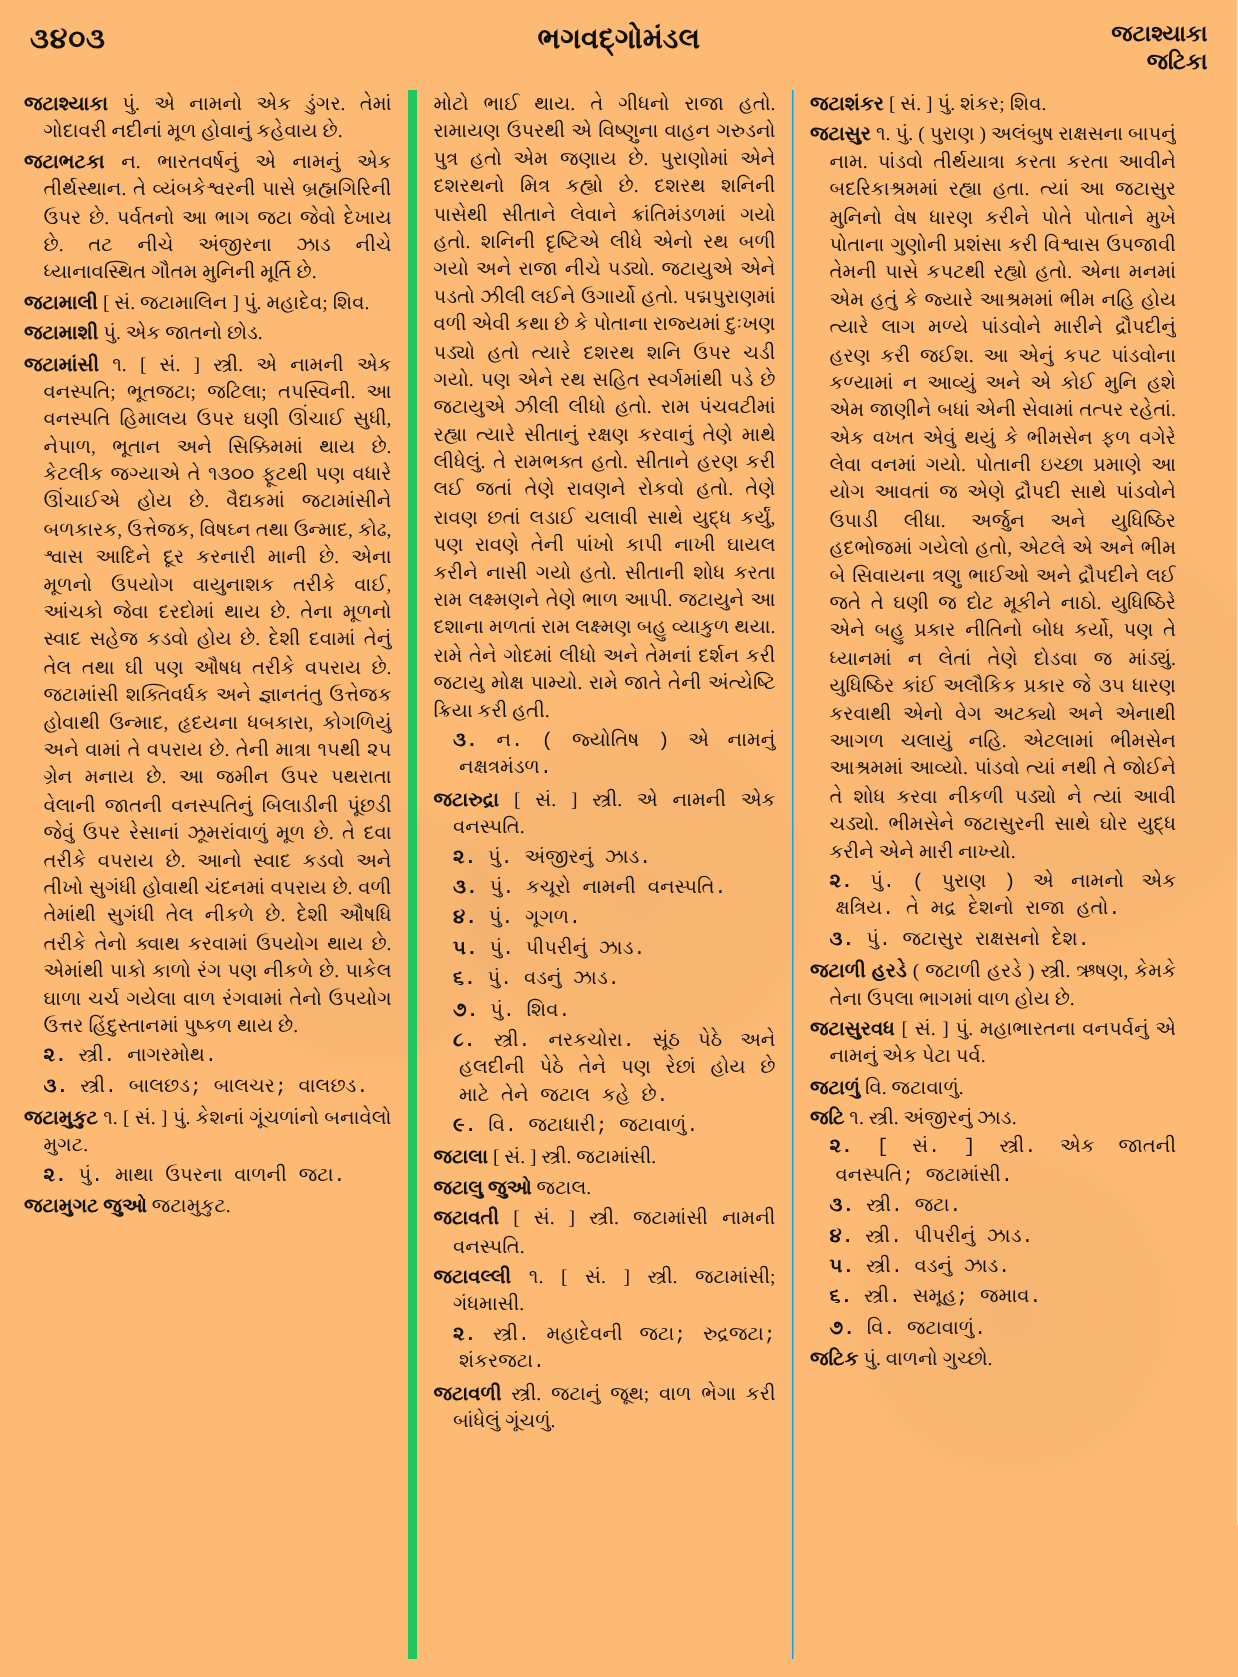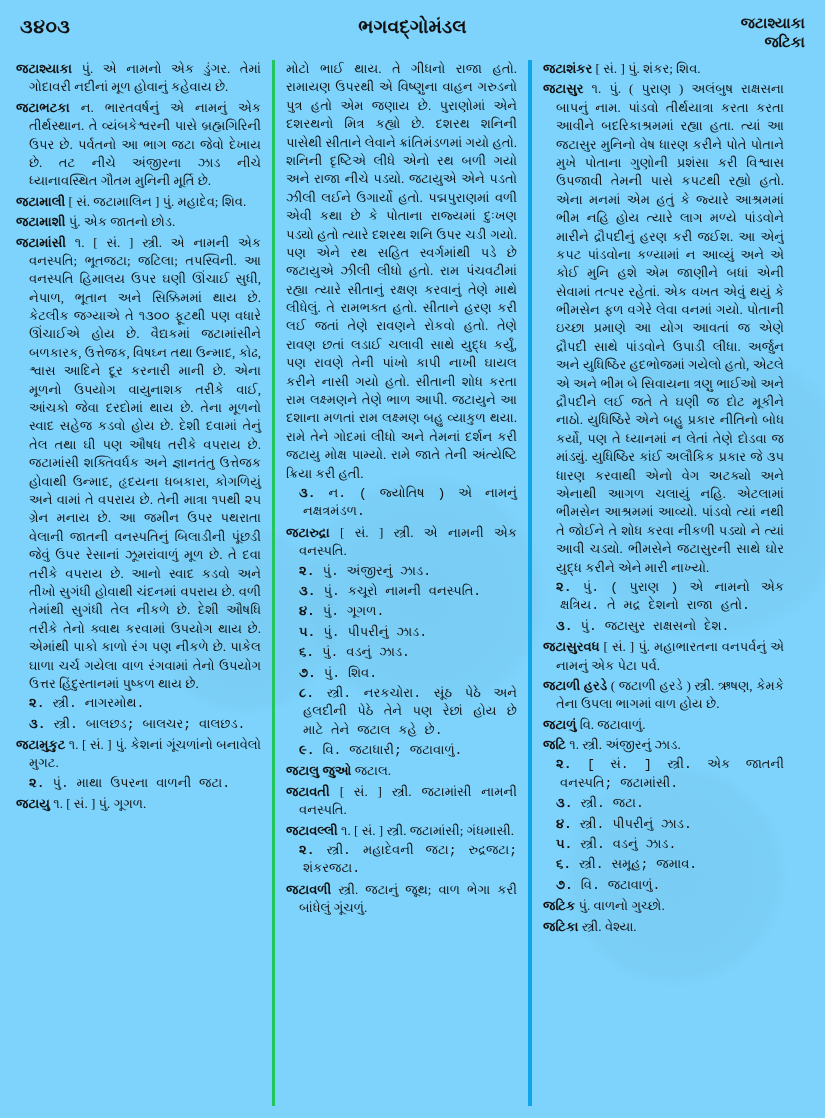--- a/index.html
+++ b/index.html
@@ -10,21 +10,21 @@
   }
   body {
     font-family: "Liberation Serif", "DejaVu Serif", serif;
     color: #111111;
   }
   #page {
     position: relative;
     width: 825px;
     height: 1118px;
     margin: 0 auto;
-    background: #7dd3fc;
+    background: #fdba74;
     box-sizing: border-box;
     overflow: hidden;
   }
   
   .watermark {
     position: absolute;
     border-radius: 50%;
     background: radial-gradient(circle, rgba(0,0,0,0.030) 0%, rgba(0,0,0,0.018) 62%, rgba(0,0,0,0.0) 70%);
     pointer-events: none;
     z-index: 0;
@@ -85,22 +85,22 @@
     width: 256px;
     box-sizing: border-box;
     font-size: 13.1px;
     line-height: 1.405;
     text-align: justify;
     text-justify: inter-word;
     hyphens: none;
     overflow: hidden;
   }
   .col-1 { padding-right: 11px; }
-  .col-2 { padding-left: 11px; padding-right: 11px; border-left: 3px solid #22c55e; }
-  .col-3 { padding-left: 11px; border-left: 4px solid #0ea5e9; }
+  .col-2 { padding-left: 11px; padding-right: 11px; border-left: 6px solid #22c55e; }
+  .col-3 { padding-left: 11px; border-left: 1px solid #0ea5e9; }
 
   
   .entry {
     margin: 0 0 2.0px 0;
     text-indent: 0;
     padding-left: 13px;
   }
   
   .entry.hang {
     padding-left: 13px;
@@ -151,53 +151,53 @@
     <div class="col col-1">
         <p class="entry hang"><span class="hw">જટાશ્યાકા</span><span> પું. એ નામનો એક ડુંગર. તેમાં ગોદાવરી નદીનાં મૂળ હોવાનું કહેવાય છે.</span></p>
         <p class="entry hang"><span class="hw">જટાભટકા</span><span> ન. ભારતવર્ષનું એ નામનું એક તીર્થસ્થાન. તે વ્યંબકેશ્વરની પાસે બ્રહ્મગિરિની ઉપર છે. પર્વતનો આ ભાગ જટા જેવો દેખાય છે. તટ નીચે અંજીરના ઝાડ નીચે ધ્યાનાવસ્થિત ગૌતમ મુનિની મૂર્તિ છે.</span></p>
         <p class="entry hang"><span class="hw">જટામાલી</span><span> [ સં. જટામાલિન ] પું. મહાદેવ; શિવ.</span></p>
         <p class="entry hang"><span class="hw">જટામાશી</span><span> પું. એક જાતનો છોડ.</span></p>
         <p class="entry hang"><span class="hw">જટામાંસી</span><span> ૧. [ સં. ] સ્ત્રી. એ નામની એક વનસ્પતિ; ભૂતજટા; જટિલા; તપસ્વિની. આ વનસ્પતિ હિમાલય ઉપર ઘણી ઊંચાઈ સુધી, નેપાળ, ભૂતાન અને સિક્કિમમાં થાય છે. કેટલીક જગ્યાએ તે ૧૩૦૦ ફૂટથી પણ વધારે ઊંચાઈએ હોય છે. વૈદ્યકમાં જટામાંસીને બળકારક, ઉત્તેજક, વિષઘ્ન તથા ઉન્માદ, કોઢ, શ્વાસ આદિને દૂર કરનારી માની છે. એના મૂળનો ઉપયોગ વાયુનાશક તરીકે વાઈ, આંચકો જેવા દરદોમાં થાય છે. તેના મૂળનો સ્વાદ સહેજ કડવો હોય છે. દેશી દવામાં તેનું તેલ તથા ઘી પણ ઔષધ તરીકે વપરાય છે. જટામાંસી શક્તિવર્ધક અને જ્ઞાનતંતુ ઉત્તેજક હોવાથી ઉન્માદ, હૃદયના ધબકારા, કોગળિયું અને વામાં તે વપરાય છે. તેની માત્રા ૧૫થી ૨૫ ગ્રેન મનાય છે. આ જમીન ઉપર પથરાતા વેલાની જાતની વનસ્પતિનું બિલાડીની પૂંછડી જેવું ઉપર રેસાનાં ઝૂમરાંવાળું મૂળ છે. તે દવા તરીકે વપરાય છે. આનો સ્વાદ કડવો અને તીખો સુગંધી હોવાથી ચંદનમાં વપરાય છે. વળી તેમાંથી સુગંધી તેલ નીકળે છે. દેશી ઔષધિ તરીકે તેનો ક્વાથ કરવામાં ઉપયોગ થાય છે. એમાંથી પાકો કાળો રંગ પણ નીકળે છે. પાકેલ ઘાળા ચર્ચ ગયેલા વાળ રંગવામાં તેનો ઉપયોગ ઉત્તર હિંદુસ્તાનમાં પુષ્કળ થાય છે.</span></p>
         <p class="sense hang"><span class="num">૨.</span><span> સ્ત્રી. નાગરમોથ.</span></p>
         <p class="sense hang"><span class="num">૩.</span><span> સ્ત્રી. બાલછડ; બાલચર; વાલછડ.</span></p>
         <p class="entry hang"><span class="hw">જટામુકુટ</span><span> ૧. [ સં. ] પું. કેશનાં ગૂંચળાંનો બનાવેલો મુગટ.</span></p>
         <p class="sense hang"><span class="num">૨.</span><span> પું. માથા ઉપરના વાળની જટા.</span></p>
-        <p class="entry hang"><span class="hw">જટાયુ</span><span> ૧. [ સં. ] પું. ગૂગળ.</span></p>
+        <p class="entry hang"><span class="hw">જટામુગટ જુઓ</span><span> જટામુકુટ.</span></p>
       </div>
     <div class="col col-2">
         <p class="cont">મોટો ભાઈ થાય. તે ગીધનો રાજા હતો. રામાયણ ઉપરથી એ વિષ્ણુના વાહન ગરુડનો પુત્ર હતો એમ જણાય છે. પુરાણોમાં એને દશરથનો મિત્ર કહ્યો છે. દશરથ શનિની પાસેથી સીતાને લેવાને ક્રાંતિમંડળમાં ગયો હતો. શનિની દૃષ્ટિએ લીધે એનો રથ બળી ગયો અને રાજા નીચે પડ્યો. જટાયુએ એને પડતો ઝીલી લઈને ઉગાર્યો હતો. પદ્મપુરાણમાં વળી એવી કથા છે કે પોતાના રાજ્યમાં દુઃખણ પડ્યો હતો ત્યારે દશરથ શનિ ઉપર ચડી ગયો. પણ એને રથ સહિત સ્વર્ગમાંથી પડે છે જટાયુએ ઝીલી લીધો હતો. રામ પંચવટીમાં રહ્યા ત્યારે સીતાનું રક્ષણ કરવાનું તેણે માથે લીધેલું. તે રામભક્ત હતો. સીતાને હરણ કરી લઈ જતાં તેણે રાવણને રોકવો હતો. તેણે રાવણ છતાં લડાઈ ચલાવી સાથે યુદ્ધ કર્યું, પણ રાવણે તેની પાંખો કાપી નાખી ઘાયલ કરીને નાસી ગયો હતો. સીતાની શોધ કરતા રામ લક્ષ્મણને તેણે ભાળ આપી. જટાયુને આ દશાના મળતાં રામ લક્ષ્મણ બહુ વ્યાકુળ થયા. રામે તેને ગોદમાં લીધો અને તેમનાં દર્શન કરી જટાયુ મોક્ષ પામ્યો. રામે જાતે તેની અંત્યેષ્ટિ ક્રિયા કરી હતી.</p>
         <p class="sense hang"><span class="num">૩.</span><span> ન. ( જ્યોતિષ ) એ નામનું નક્ષત્રમંડળ.</span></p>
         <p class="entry hang"><span class="hw">જટારુદ્રા</span><span> [ સં. ] સ્ત્રી. એ નામની એક વનસ્પતિ.</span></p>
         <p class="sense hang"><span class="num">૨.</span><span> પું. અંજીરનું ઝાડ.</span></p>
         <p class="sense hang"><span class="num">૩.</span><span> પું. કચૂરો નામની વનસ્પતિ.</span></p>
         <p class="sense hang"><span class="num">૪.</span><span> પું. ગૂગળ.</span></p>
         <p class="sense hang"><span class="num">૫.</span><span> પું. પીપરીનું ઝાડ.</span></p>
         <p class="sense hang"><span class="num">૬.</span><span> પું. વડનું ઝાડ.</span></p>
         <p class="sense hang"><span class="num">૭.</span><span> પું. શિવ.</span></p>
         <p class="sense hang"><span class="num">૮.</span><span> સ્ત્રી. નરકચોરા. સૂંઠ પેઠે અને હલદીની પેઠે તેને પણ રેછાં હોય છે માટે તેને જટાલ કહે છે.</span></p>
         <p class="sense hang"><span class="num">૯.</span><span> વિ. જટાધારી; જટાવાળું.</span></p>
+        <p class="entry hang"><span class="hw">જટાલા</span><span> [ સં. ] સ્ત્રી. જટામાંસી.</span></p>
         <p class="entry hang"><span class="hw">જટાલુ જુઓ</span><span> જટાલ.</span></p>
         <p class="entry hang"><span class="hw">જટાવતી</span><span> [ સં. ] સ્ત્રી. જટામાંસી નામની વનસ્પતિ.</span></p>
         <p class="entry hang"><span class="hw">જટાવલ્લી</span><span> ૧. [ સં. ] સ્ત્રી. જટામાંસી; ગંધમાસી.</span></p>
         <p class="sense hang"><span class="num">૨.</span><span> સ્ત્રી. મહાદેવની જટા; રુદ્રજટા; શંકરજટા.</span></p>
         <p class="entry hang"><span class="hw">જટાવળી</span><span> સ્ત્રી. જટાનું જૂથ; વાળ ભેગા કરી બાંધેલું ગૂંચળું.</span></p>
       </div>
     <div class="col col-3">
         <p class="entry hang"><span class="hw">જટાશંકર</span><span> [ સં. ] પું. શંકર; શિવ.</span></p>
         <p class="entry hang"><span class="hw">જટાસુર</span><span> ૧. પું. ( પુરાણ ) અલંબુષ રાક્ષસના બાપનું નામ. પાંડવો તીર્થયાત્રા કરતા કરતા આવીને બદરિકાશ્રમમાં રહ્યા હતા. ત્યાં આ જટાસુર મુનિનો વેષ ધારણ કરીને પોતે પોતાને મુખે પોતાના ગુણોની પ્રશંસા કરી વિશ્વાસ ઉપજાવી તેમની પાસે કપટથી રહ્યો હતો. એના મનમાં એમ હતું કે જ્યારે આશ્રમમાં ભીમ નહિ હોય ત્યારે લાગ મળ્યે પાંડવોને મારીને દ્રૌપદીનું હરણ કરી જઈશ. આ એનું કપટ પાંડવોના કળ્યામાં ન આવ્યું અને એ કોઈ મુનિ હશે એમ જાણીને બધાં એની સેવામાં તત્પર રહેતાં. એક વખત એવું થયું કે ભીમસેન ફળ વગેરે લેવા વનમાં ગયો. પોતાની ઇચ્છા પ્રમાણે આ યોગ આવતાં જ એણે દ્રૌપદી સાથે પાંડવોને ઉપાડી લીધા. અર્જુન અને યુધિષ્ઠિર હદભોજમાં ગયેલો હતો, એટલે એ અને ભીમ બે સિવાયના ત્રણુ ભાઈઓ અને દ્રૌપદીને લઈ જતે તે ઘણી જ દોટ મૂકીને નાઠો. યુધિષ્ઠિરે એને બહુ પ્રકાર નીતિનો બોધ કર્યો, પણ તે ધ્યાનમાં ન લેતાં તેણે દોડવા જ માંડ્યું. યુધિષ્ઠિર કાંઈ અલૌકિક પ્રકાર જે ૩૫ ધારણ કરવાથી એનો વેગ અટક્યો અને એનાથી આગળ ચલાયું નહિ. એટલામાં ભીમસેન આશ્રમમાં આવ્યો. પાંડવો ત્યાં નથી તે જોઈને તે શોધ કરવા નીકળી પડ્યો ને ત્યાં આવી ચડ્યો. ભીમસેને જટાસુરની સાથે ઘોર યુદ્ધ કરીને એને મારી નાખ્યો.</span></p>
         <p class="sense hang"><span class="num">૨.</span><span> પું. ( પુરાણ ) એ નામનો એક ક્ષત્રિય. તે મદ્ર દેશનો રાજા હતો.</span></p>
         <p class="sense hang"><span class="num">૩.</span><span> પું. જટાસુર રાક્ષસનો દેશ.</span></p>
+        <p class="entry hang"><span class="hw">જટાળી હરડે</span><span> ( જટાળી હરડે ) સ્ત્રી. ઋષણ, કેમકે તેના ઉપલા ભાગમાં વાળ હોય છે.</span></p>
         <p class="entry hang"><span class="hw">જટાસુરવધ</span><span> [ સં. ] પું. મહાભારતના વનપર્વનું એ નામનું એક પેટા પર્વ.</span></p>
-        <p class="entry hang"><span class="hw">જટાળી હરડે</span><span> ( જટાળી હરડે ) સ્ત્રી. ઋષણ, કેમકે તેના ઉપલા ભાગમાં વાળ હોય છે.</span></p>
         <p class="entry hang"><span class="hw">જટાળું</span><span> વિ. જટાવાળું.</span></p>
         <p class="entry hang"><span class="hw">જટિ</span><span> ૧. સ્ત્રી. અંજીરનું ઝાડ.</span></p>
         <p class="sense hang"><span class="num">૨.</span><span> [ સં. ] સ્ત્રી. એક જાતની વનસ્પતિ; જટામાંસી.</span></p>
         <p class="sense hang"><span class="num">૩.</span><span> સ્ત્રી. જટા.</span></p>
         <p class="sense hang"><span class="num">૪.</span><span> સ્ત્રી. પીપરીનું ઝાડ.</span></p>
         <p class="sense hang"><span class="num">૫.</span><span> સ્ત્રી. વડનું ઝાડ.</span></p>
         <p class="sense hang"><span class="num">૬.</span><span> સ્ત્રી. સમૂહ; જમાવ.</span></p>
         <p class="sense hang"><span class="num">૭.</span><span> વિ. જટાવાળું.</span></p>
         <p class="entry hang"><span class="hw">જટિક</span><span> પું. વાળનો ગુચ્છો.</span></p>
-        <p class="entry hang"><span class="hw">જટિકા</span><span> સ્ત્રી. વેશ્યા.</span></p>
       </div>
   </div>
 
 </div>
 
 </body></html>

